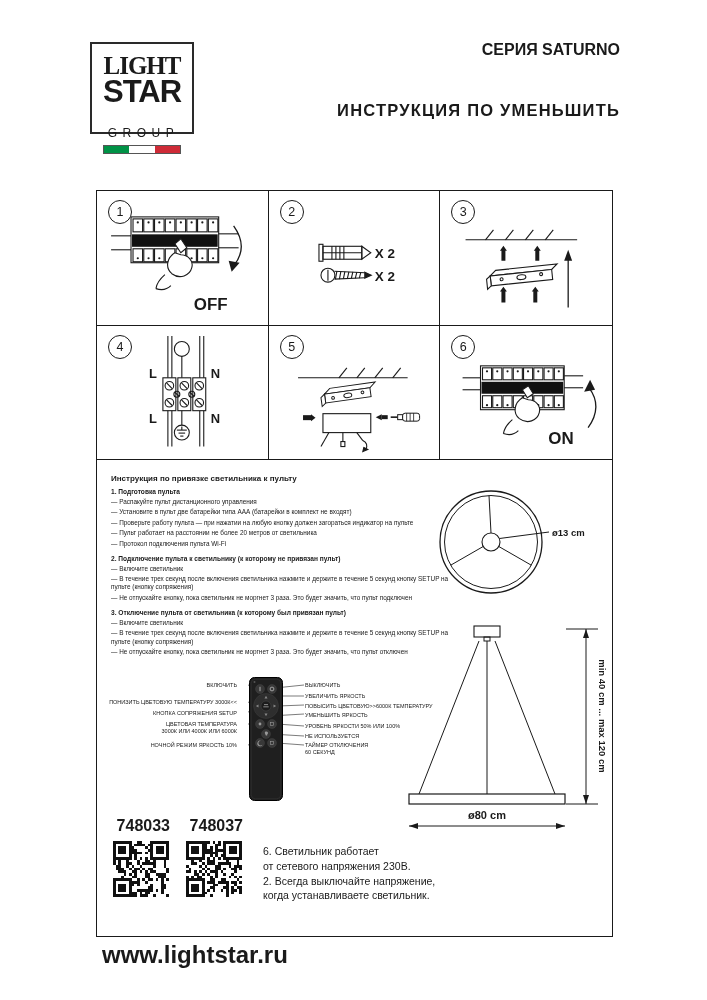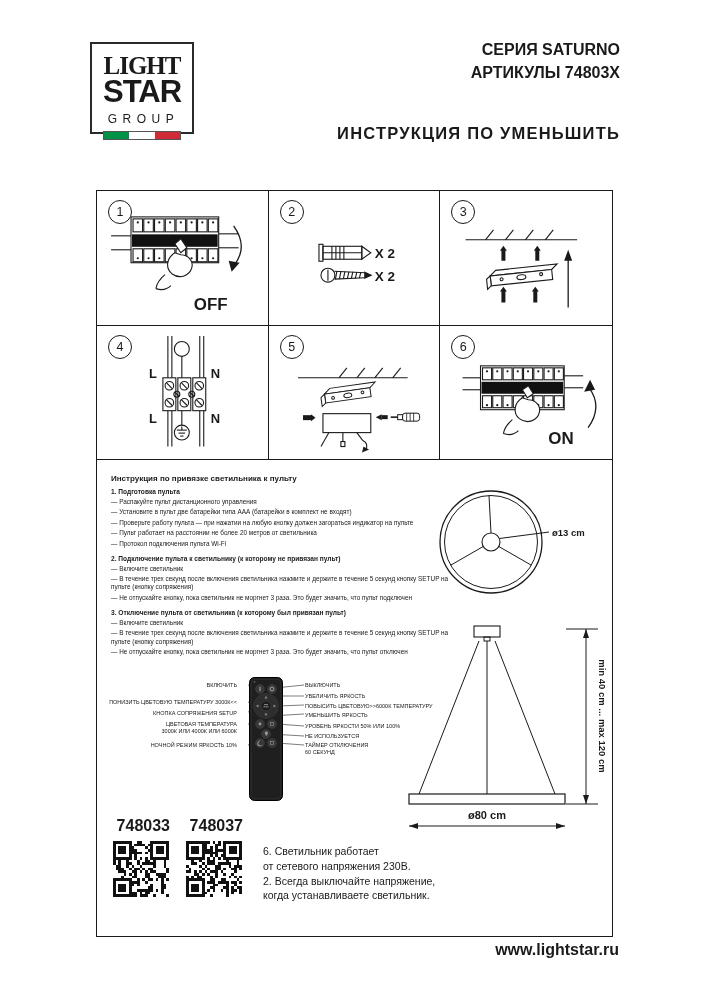--- a/index.html
+++ b/index.html
@@ -3,21 +3,21 @@
 <meta charset="utf-8">
 <style>
   html,body{margin:0;padding:0;background:#e8e8e8;}
   .page{position:relative;width:707px;height:1000px;background:#fff;margin:0 auto;
         font-family:"Liberation Sans",sans-serif;color:#1a1a1a;overflow:hidden;}
   
   .logo-box{position:absolute;left:90px;top:42px;width:104px;height:92px;border:2px solid #2a2a2a;
             box-sizing:border-box;text-align:center;padding-top:10px;}
   .logo-l1{font-family:"Liberation Serif",serif;font-weight:bold;font-size:25px;line-height:0.92;letter-spacing:-1px;}
   .logo-l2{font-family:Liberation Sans, sans-serif;font-weight:bold;font-size:31px;line-height:0.95;letter-spacing:-1px;}
-  .logo-l3{font-size:12px;letter-spacing:5.5px;margin-top:6px;margin-left:3px;}
+  .logo-l3{font-size:12px;letter-spacing:5.5px;margin-top:20px;margin-left:3px;}
   .logo-flag{width:76px;height:7px;border:1px solid #555;margin:5px auto 0;display:flex;}
   .logo-flag div{flex:1;}
   .hdr-right{position:absolute;right:87px;top:38px;text-align:right;font-weight:bold;}
   .hdr-series{font-size:16px;line-height:23px;}
   .hdr-title{margin-top:38px;font-size:16.5px;line-height:23px;letter-spacing:1.2px;}
   
   .main-box{position:absolute;left:96px;top:190px;width:517px;height:747px;border:1.5px solid #1a1a1a;box-sizing:border-box;}
   .panel-grid{position:absolute;left:0;top:0;width:100%;height:269px;display:grid;
               grid-template-columns:1fr 1fr 1fr;grid-template-rows:1fr 1fr;}
   .panel{position:relative;border-right:1.5px solid #1a1a1a;border-bottom:1.5px solid #1a1a1a;}
@@ -41,21 +41,21 @@
   .lblR{left:0;}
   
   .topview-svg{position:absolute;left:335px;top:296px;}
   .pendant-svg{position:absolute;left:309px;top:430px;}
   
   .article-num{position:absolute;width:58px;text-align:right;font-size:16px;font-weight:bold;top:626px;}
   .qr{position:absolute;top:650px;width:56px;height:56px;}
   .qr svg{width:100%;height:100%;}
   .notes{position:absolute;left:166px;top:653px;width:200px;font-size:10.5px;line-height:14.8px;}
   
-  .footer{position:absolute;left:102px;top:941px;width:517px;text-align:right;font-size:16px;font-weight:bold;}
+  .footer{position:absolute;left:102px;top:941px;width:517px;text-align:left;font-size:24px;font-weight:bold;}
   svg text{font-family:"Liberation Sans",sans-serif;}
 </style>
 </head>
 <body>
 
 <div class="page">
 
   <div class="logo-box">
     <div class="logo-l1">LIGHT</div>
     <div class="logo-l2">STAR</div>
@@ -63,21 +63,20 @@
     <div class="logo-flag">
       <div style="background:#009246"></div>
       <div style="background:#ffffff"></div>
       <div style="background:#ce2b37"></div>
     </div>
   </div>
 
   <div class="hdr-right">
     <div class="hdr-series">
       <div>СЕРИЯ SATURNO</div>
-      <div>АРТИКУЛЫ 74803X</div>
     </div>
     <div class="hdr-title">
       <div>ИНСТРУКЦИЯ ПО УМЕНЬШИТЬ</div>
     </div>
   </div>
 
   <div class="main-box">
 
     <div class="panel-grid">
 

